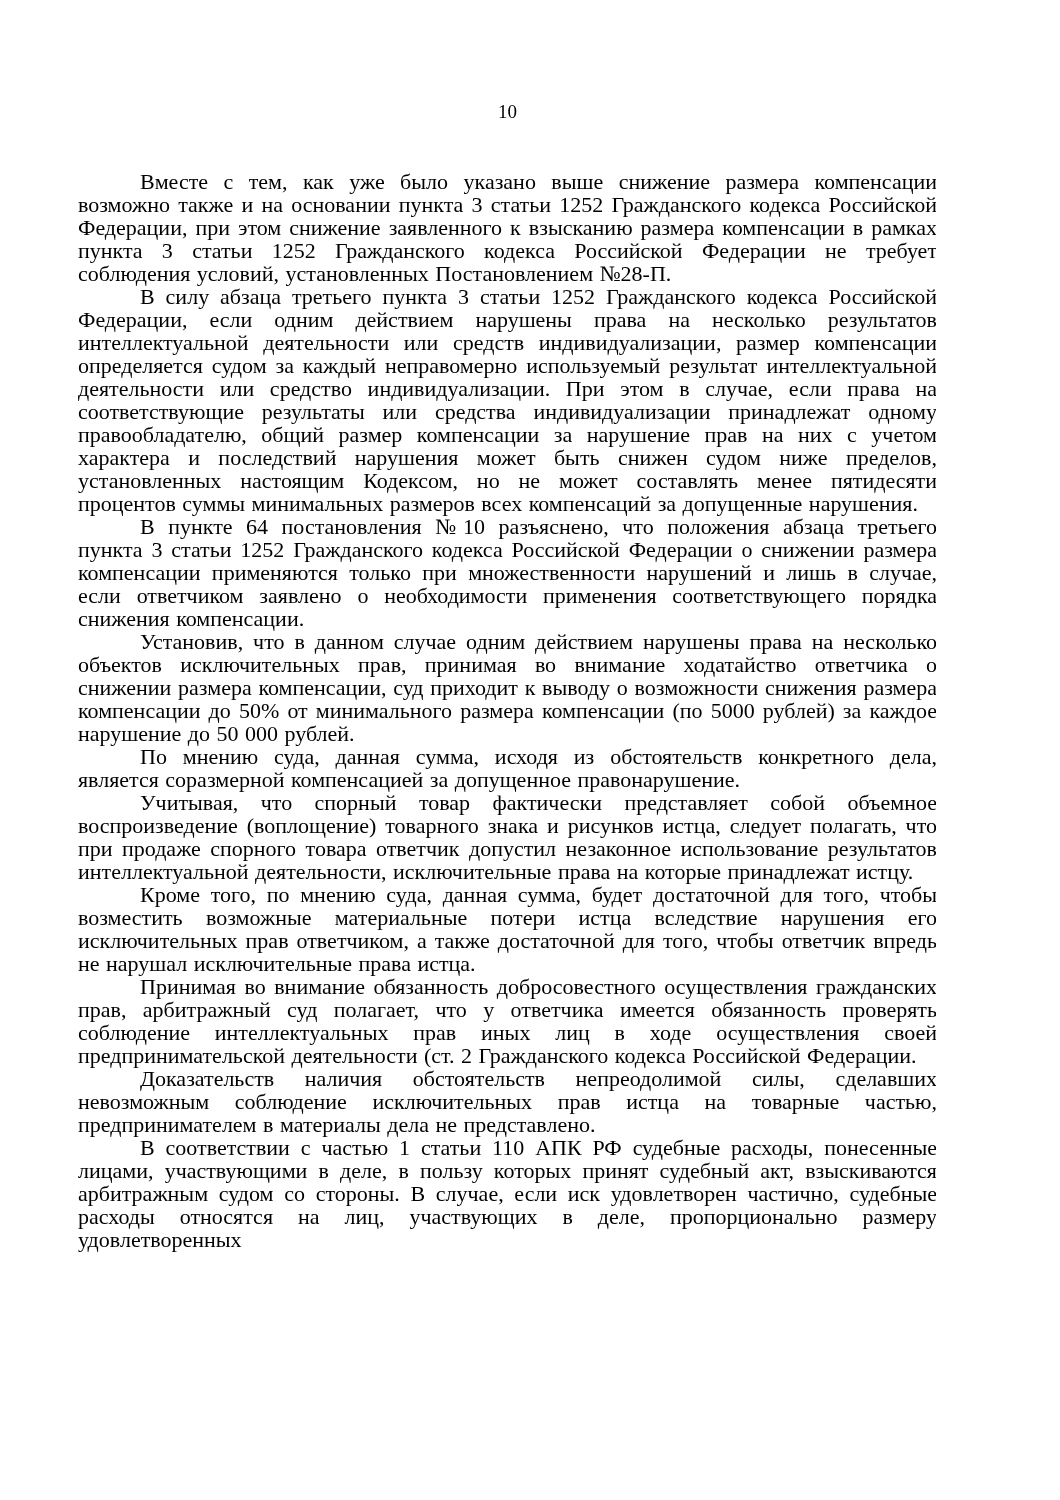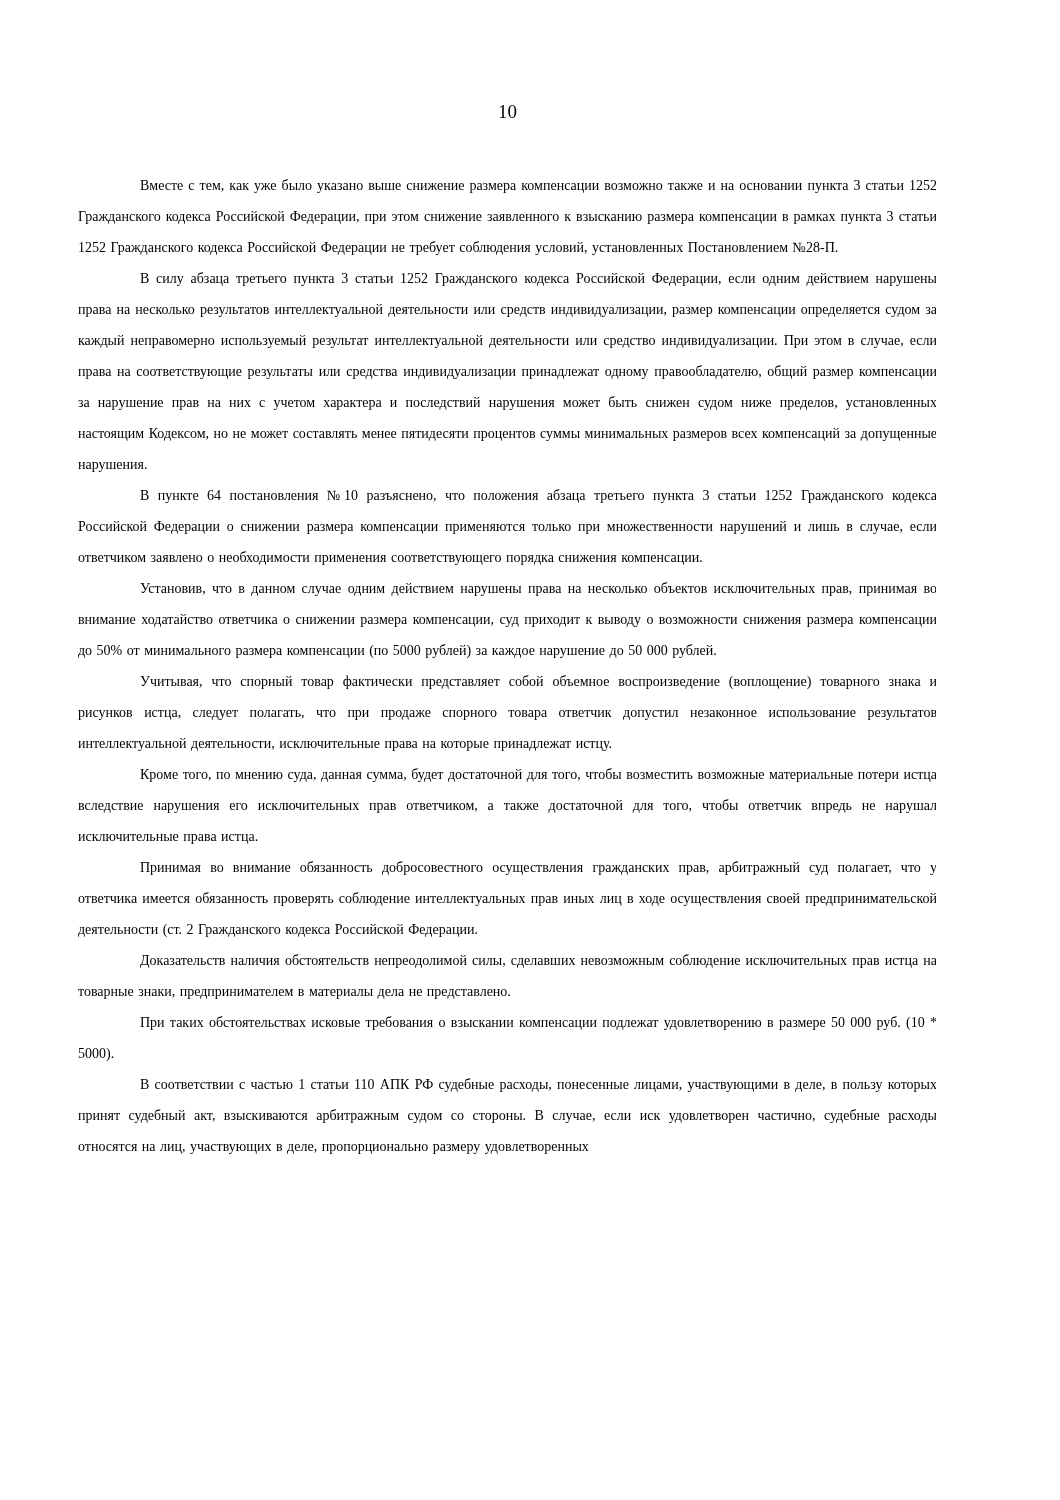--- a/index.html
+++ b/index.html
@@ -25,40 +25,40 @@
   }
   .page-number {
     text-align: center;
     font-size: 19px;
     line-height: 24px;
     margin-bottom: 46px;
   }
   .body-text p {
     margin: 0;
     padding: 0;
-    font-size: 14px;
-    line-height: 31px;
+    font-size: 22px;
+    line-height: 23px;
     text-align: justify;
     text-indent: 62px;
     word-spacing: 1px;
     hyphens: none;
   }
 </style>
 </head>
 <body>
 
 <div class="page">
   <div class="content">
     <div class="page-number">10</div>
     <div class="body-text">
       <p>Вместе с тем, как уже было указано выше снижение размера компенсации возможно также и на основании пункта 3 статьи 1252 Гражданского кодекса Российской Федерации, при этом снижение заявленного к взысканию размера компенсации в рамках пункта 3 статьи 1252 Гражданского кодекса Российской Федерации не требует соблюдения условий, установленных Постановлением №28-П.</p>
       <p>В силу абзаца третьего пункта 3 статьи 1252 Гражданского кодекса Российской Федерации, если одним действием нарушены права на несколько результатов интеллектуальной деятельности или средств индивидуализации, размер компенсации определяется судом за каждый неправомерно используемый результат интеллектуальной деятельности или средство индивидуализации. При этом в случае, если права на соответствующие результаты или средства индивидуализации принадлежат одному правообладателю, общий размер компенсации за нарушение прав на них с учетом характера и последствий нарушения может быть снижен судом ниже пределов, установленных настоящим Кодексом, но не может составлять менее пятидесяти процентов суммы минимальных размеров всех компенсаций за допущенные нарушения.</p>
       <p>В пункте 64 постановления №10 разъяснено, что положения абзаца третьего пункта 3 статьи 1252 Гражданского кодекса Российской Федерации о снижении размера компенсации применяются только при множественности нарушений и лишь в случае, если ответчиком заявлено о необходимости применения соответствующего порядка снижения компенсации.</p>
       <p>Установив, что в данном случае одним действием нарушены права на несколько объектов исключительных прав, принимая во внимание ходатайство ответчика о снижении размера компенсации, суд приходит к выводу о возможности снижения размера компенсации до 50% от минимального размера компенсации (по 5000 рублей) за каждое нарушение до 50 000 рублей.</p>
+      <p>По мнению суда, данная сумма, исходя из обстоятельств конкретного дела, является соразмерной компенсацией за допущенное правонарушение.</p>
       <p>Учитывая, что спорный товар фактически представляет собой объемное воспроизведение (воплощение) товарного знака и рисунков истца, следует полагать, что при продаже спорного товара ответчик допустил незаконное использование результатов интеллектуальной деятельности, исключительные права на которые принадлежат истцу.</p>
       <p>Кроме того, по мнению суда, данная сумма, будет достаточной для того, чтобы возместить возможные материальные потери истца вследствие нарушения его исключительных прав ответчиком, а также достаточной для того, чтобы ответчик впредь не нарушал исключительные права истца.</p>
       <p>Принимая во внимание обязанность добросовестного осуществления гражданских прав, арбитражный суд полагает, что у ответчика имеется обязанность проверять соблюдение интеллектуальных прав иных лиц в ходе осуществления своей предпринимательской деятельности (ст. 2 Гражданского кодекса Российской Федерации.</p>
-      <p>Доказательств наличия обстоятельств непреодолимой силы, сделавших невозможным соблюдение исключительных прав истца на товарные знаки, предпринимателем в материалы дела не представлено.</p>
-      <p>При таких обстоятельствах исковые требования о взыскании компенсации подлежат удовлетворению в размере 50 000 руб. (10 * 5000).</p>
+      <p>Доказательств наличия обстоятельств непреодолимой силы, сделавших невозможным соблюдение исключительных прав истца на товарные частью, предпринимателем в материалы дела не представлено.</p>
       <p>В соответствии с частью 1 статьи 110 АПК РФ судебные расходы, понесенные лицами, участвующими в деле, в пользу которых принят судебный акт, взыскиваются арбитражным судом со стороны. В случае, если иск удовлетворен частично, судебные расходы относятся на лиц, участвующих в деле, пропорционально размеру удовлетворенных</p>
     </div>
   </div>
 </div>
 
 </body></html>

